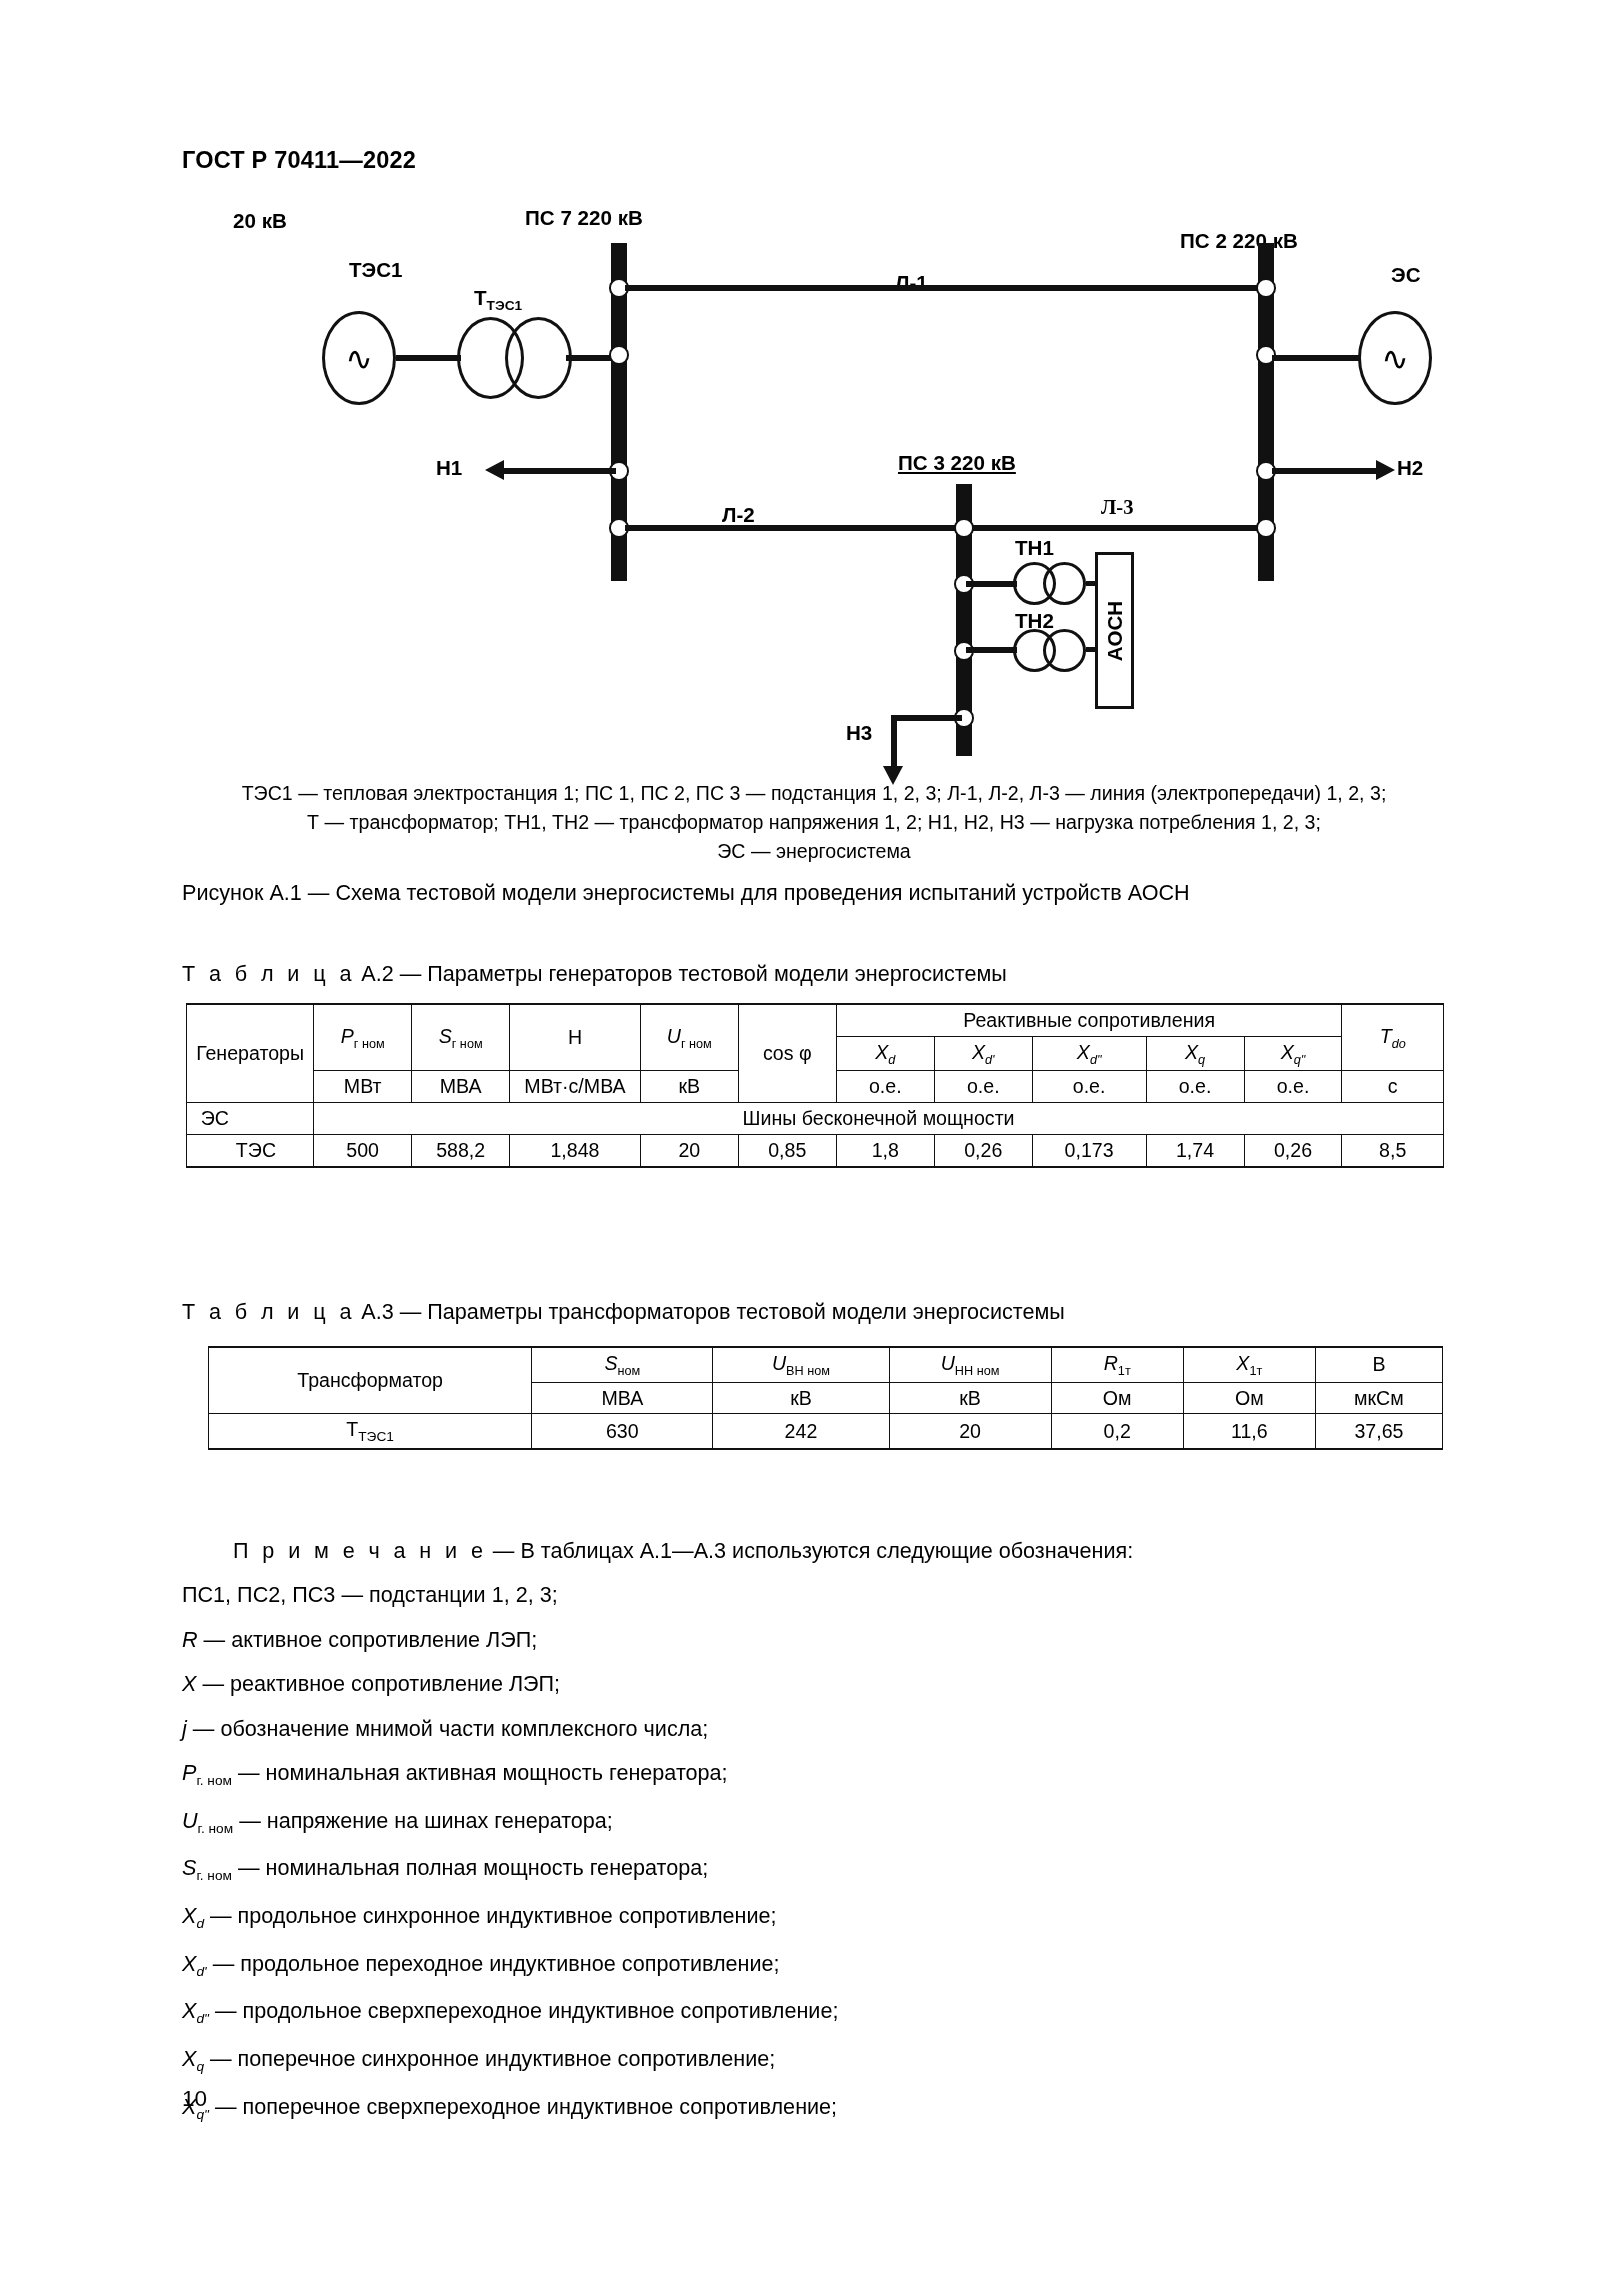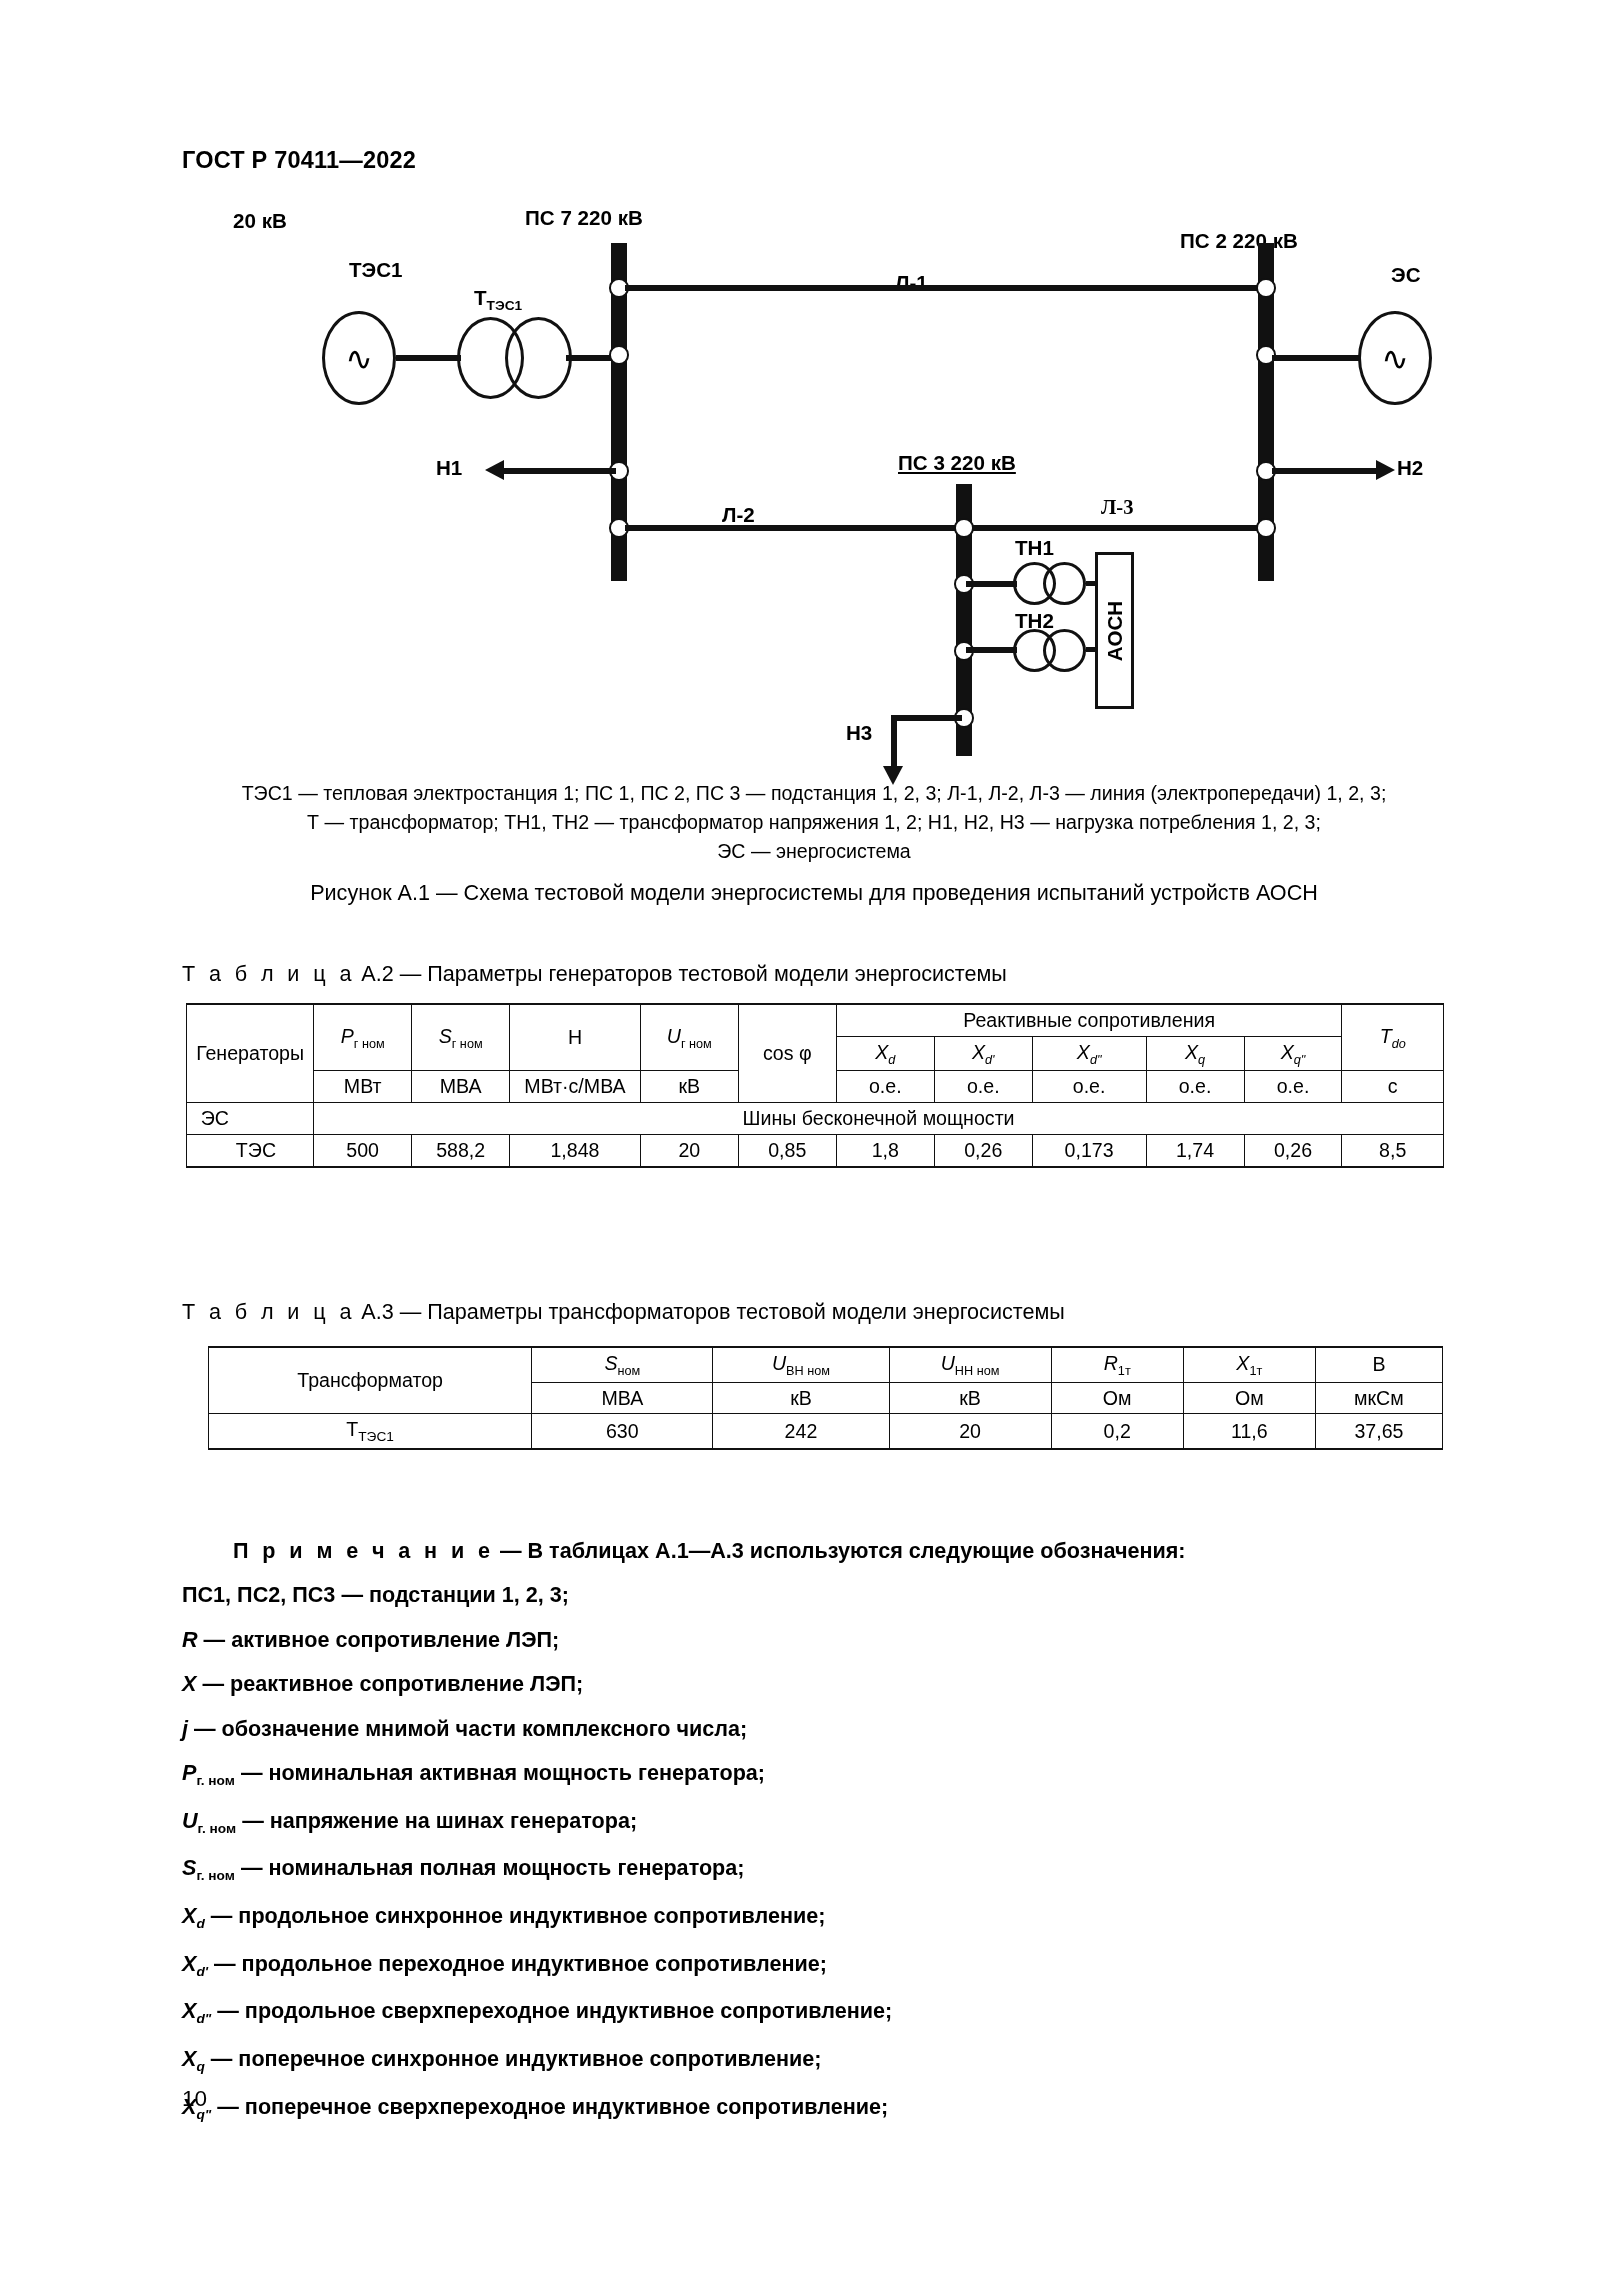--- a/index.html
+++ b/index.html
@@ -154,21 +154,20 @@
     width: 1264px;
     text-align: center;
     font-size: 19.6px;
     line-height: 29px;
   }
   .fig-title {
     position: absolute;
     left: 182px;
     top: 880px;
     width: 1264px;
-    text-align: center;
     font-size: 21.6px;
   }
 
   
   .tbl-title {
     position: absolute;
     font-size: 21.6px;
     white-space: nowrap;
   }
   .tbl-title .spaced {
@@ -201,21 +200,20 @@
   .notes {
     position: absolute;
     left: 182px;
     top: 1539px;
     width: 1264px;
     font-size: 21.6px;
   }
   .notes p {
     margin: 0 0 19.6px 0;
     line-height: 1.15;
-    font-weight: bold;
   }
   .notes p.first { margin-left: 51px; }
   .note-spaced { letter-spacing: 3.9px; }
   .notes .var sub { font-size: 13.7px; }
 
   
   .page-number {
     position: absolute;
     left: 182px;
     top: 2086px;

